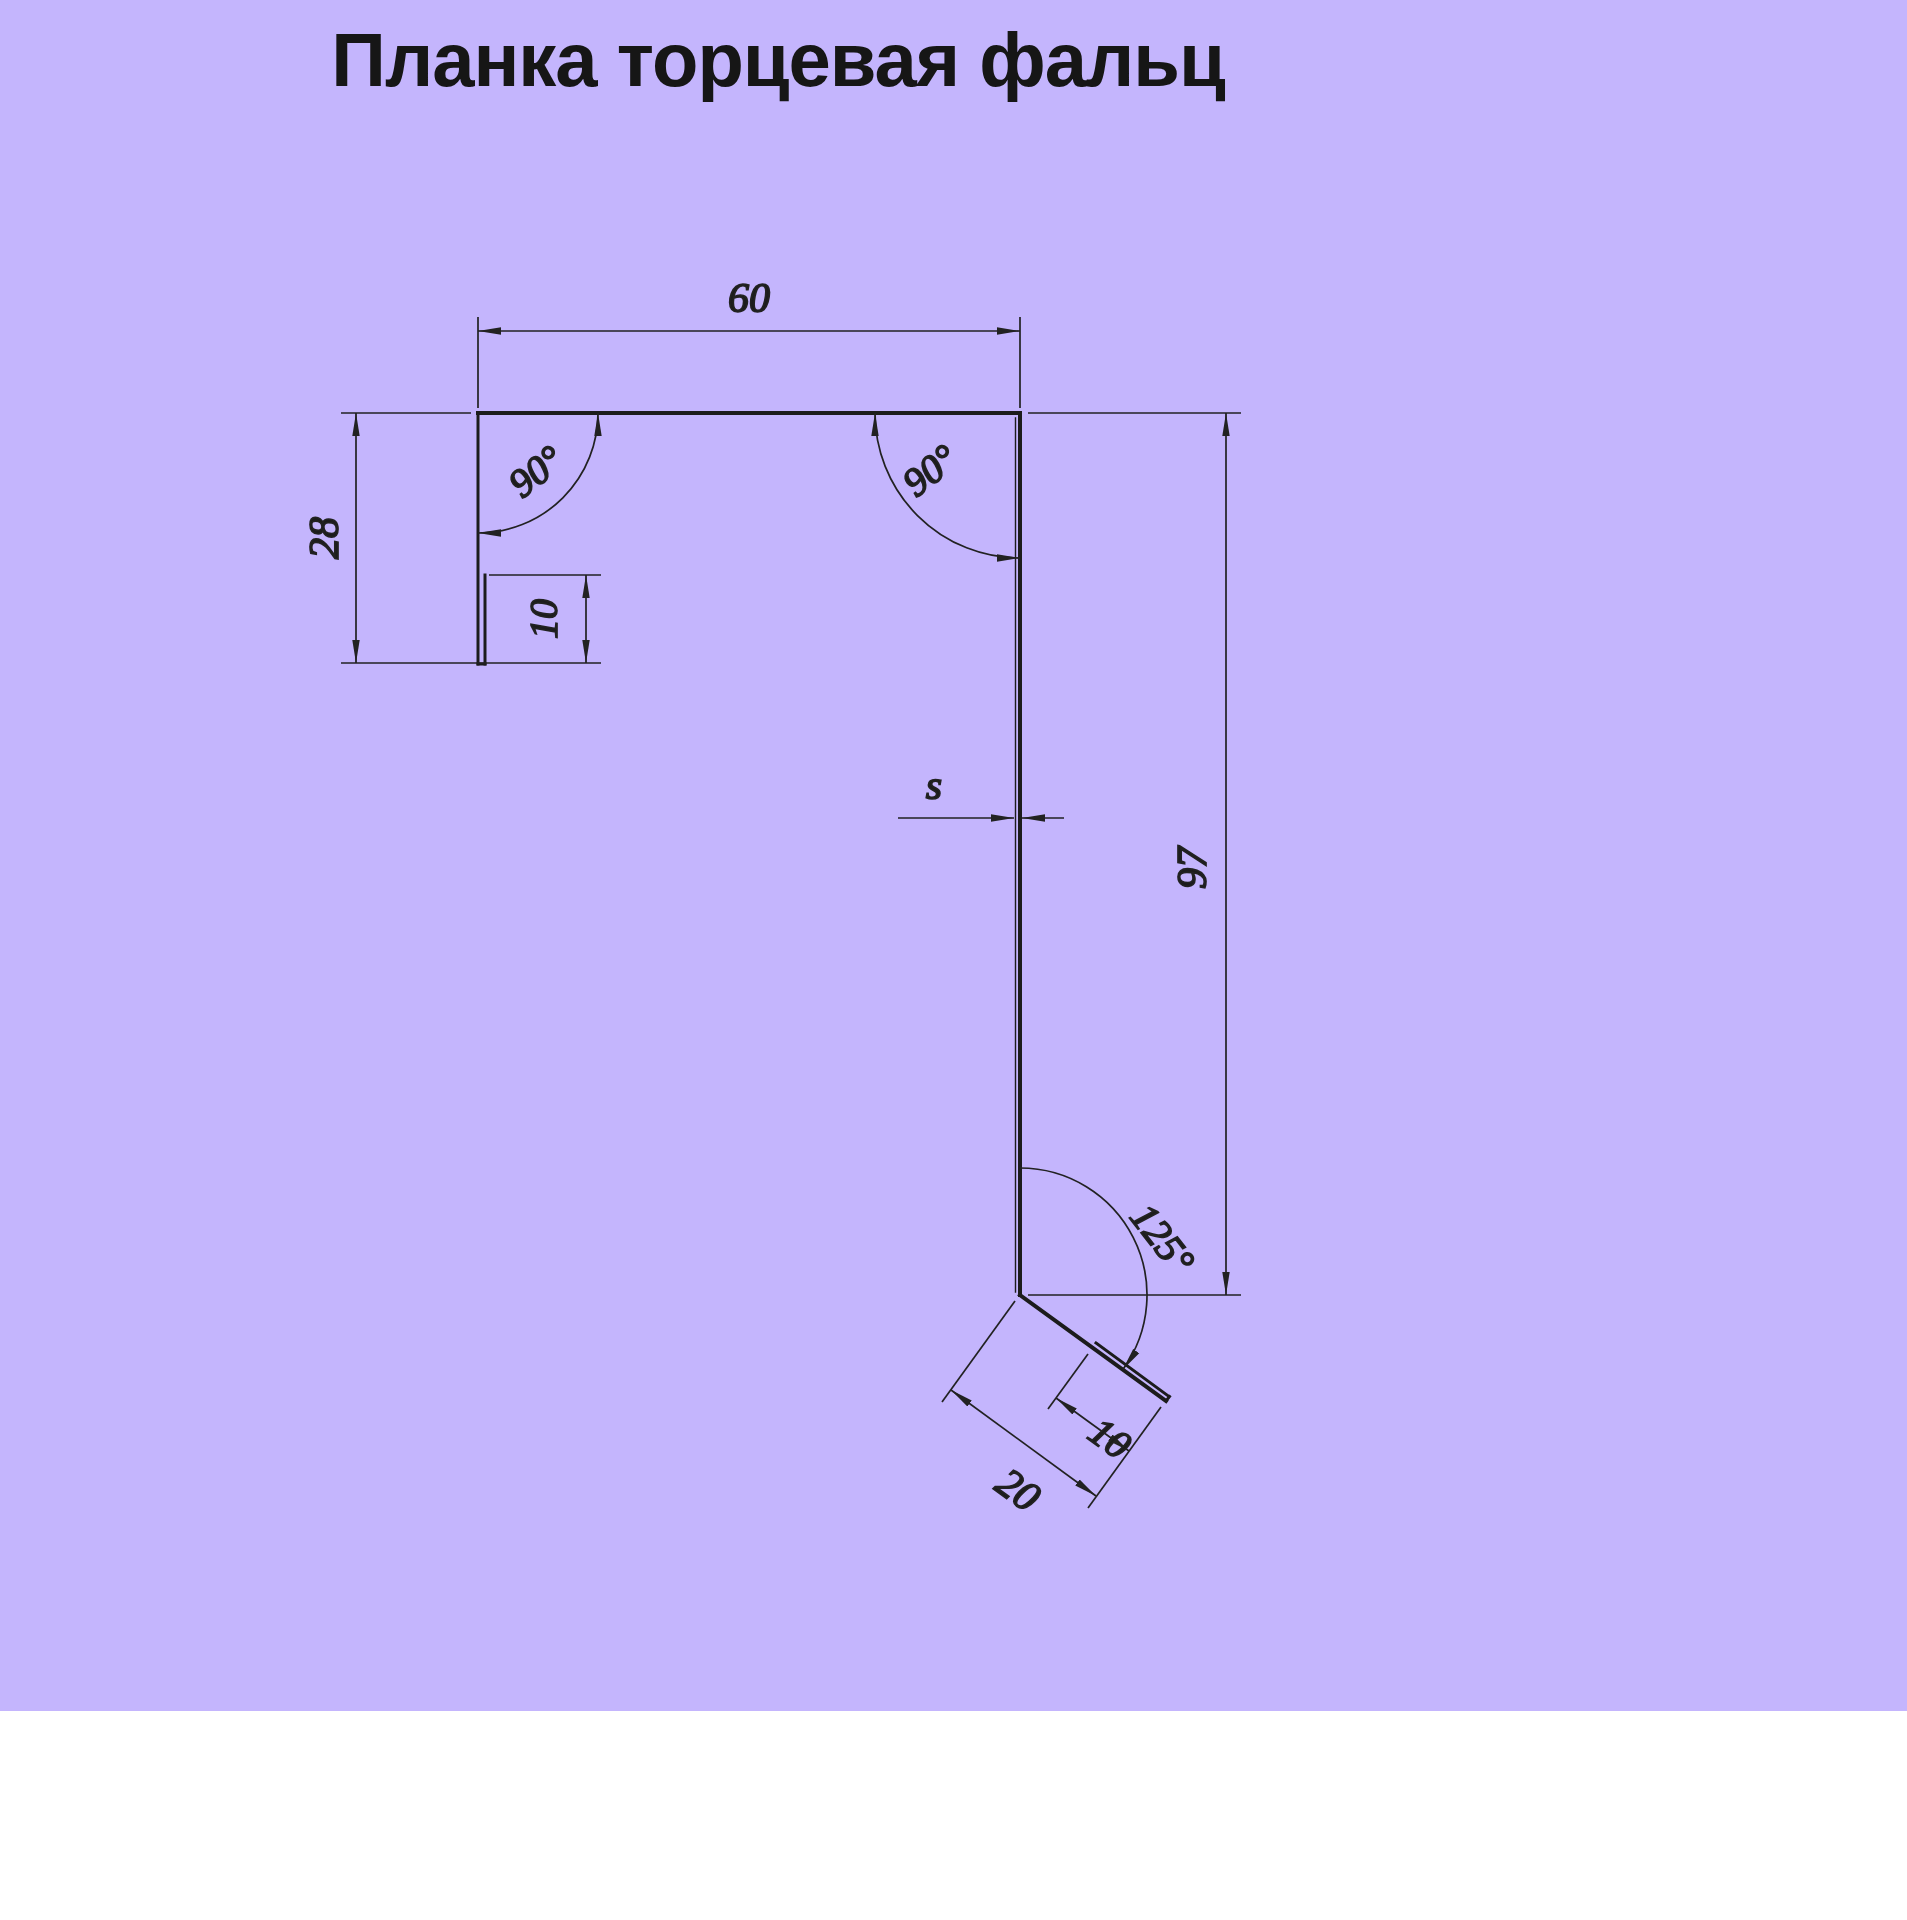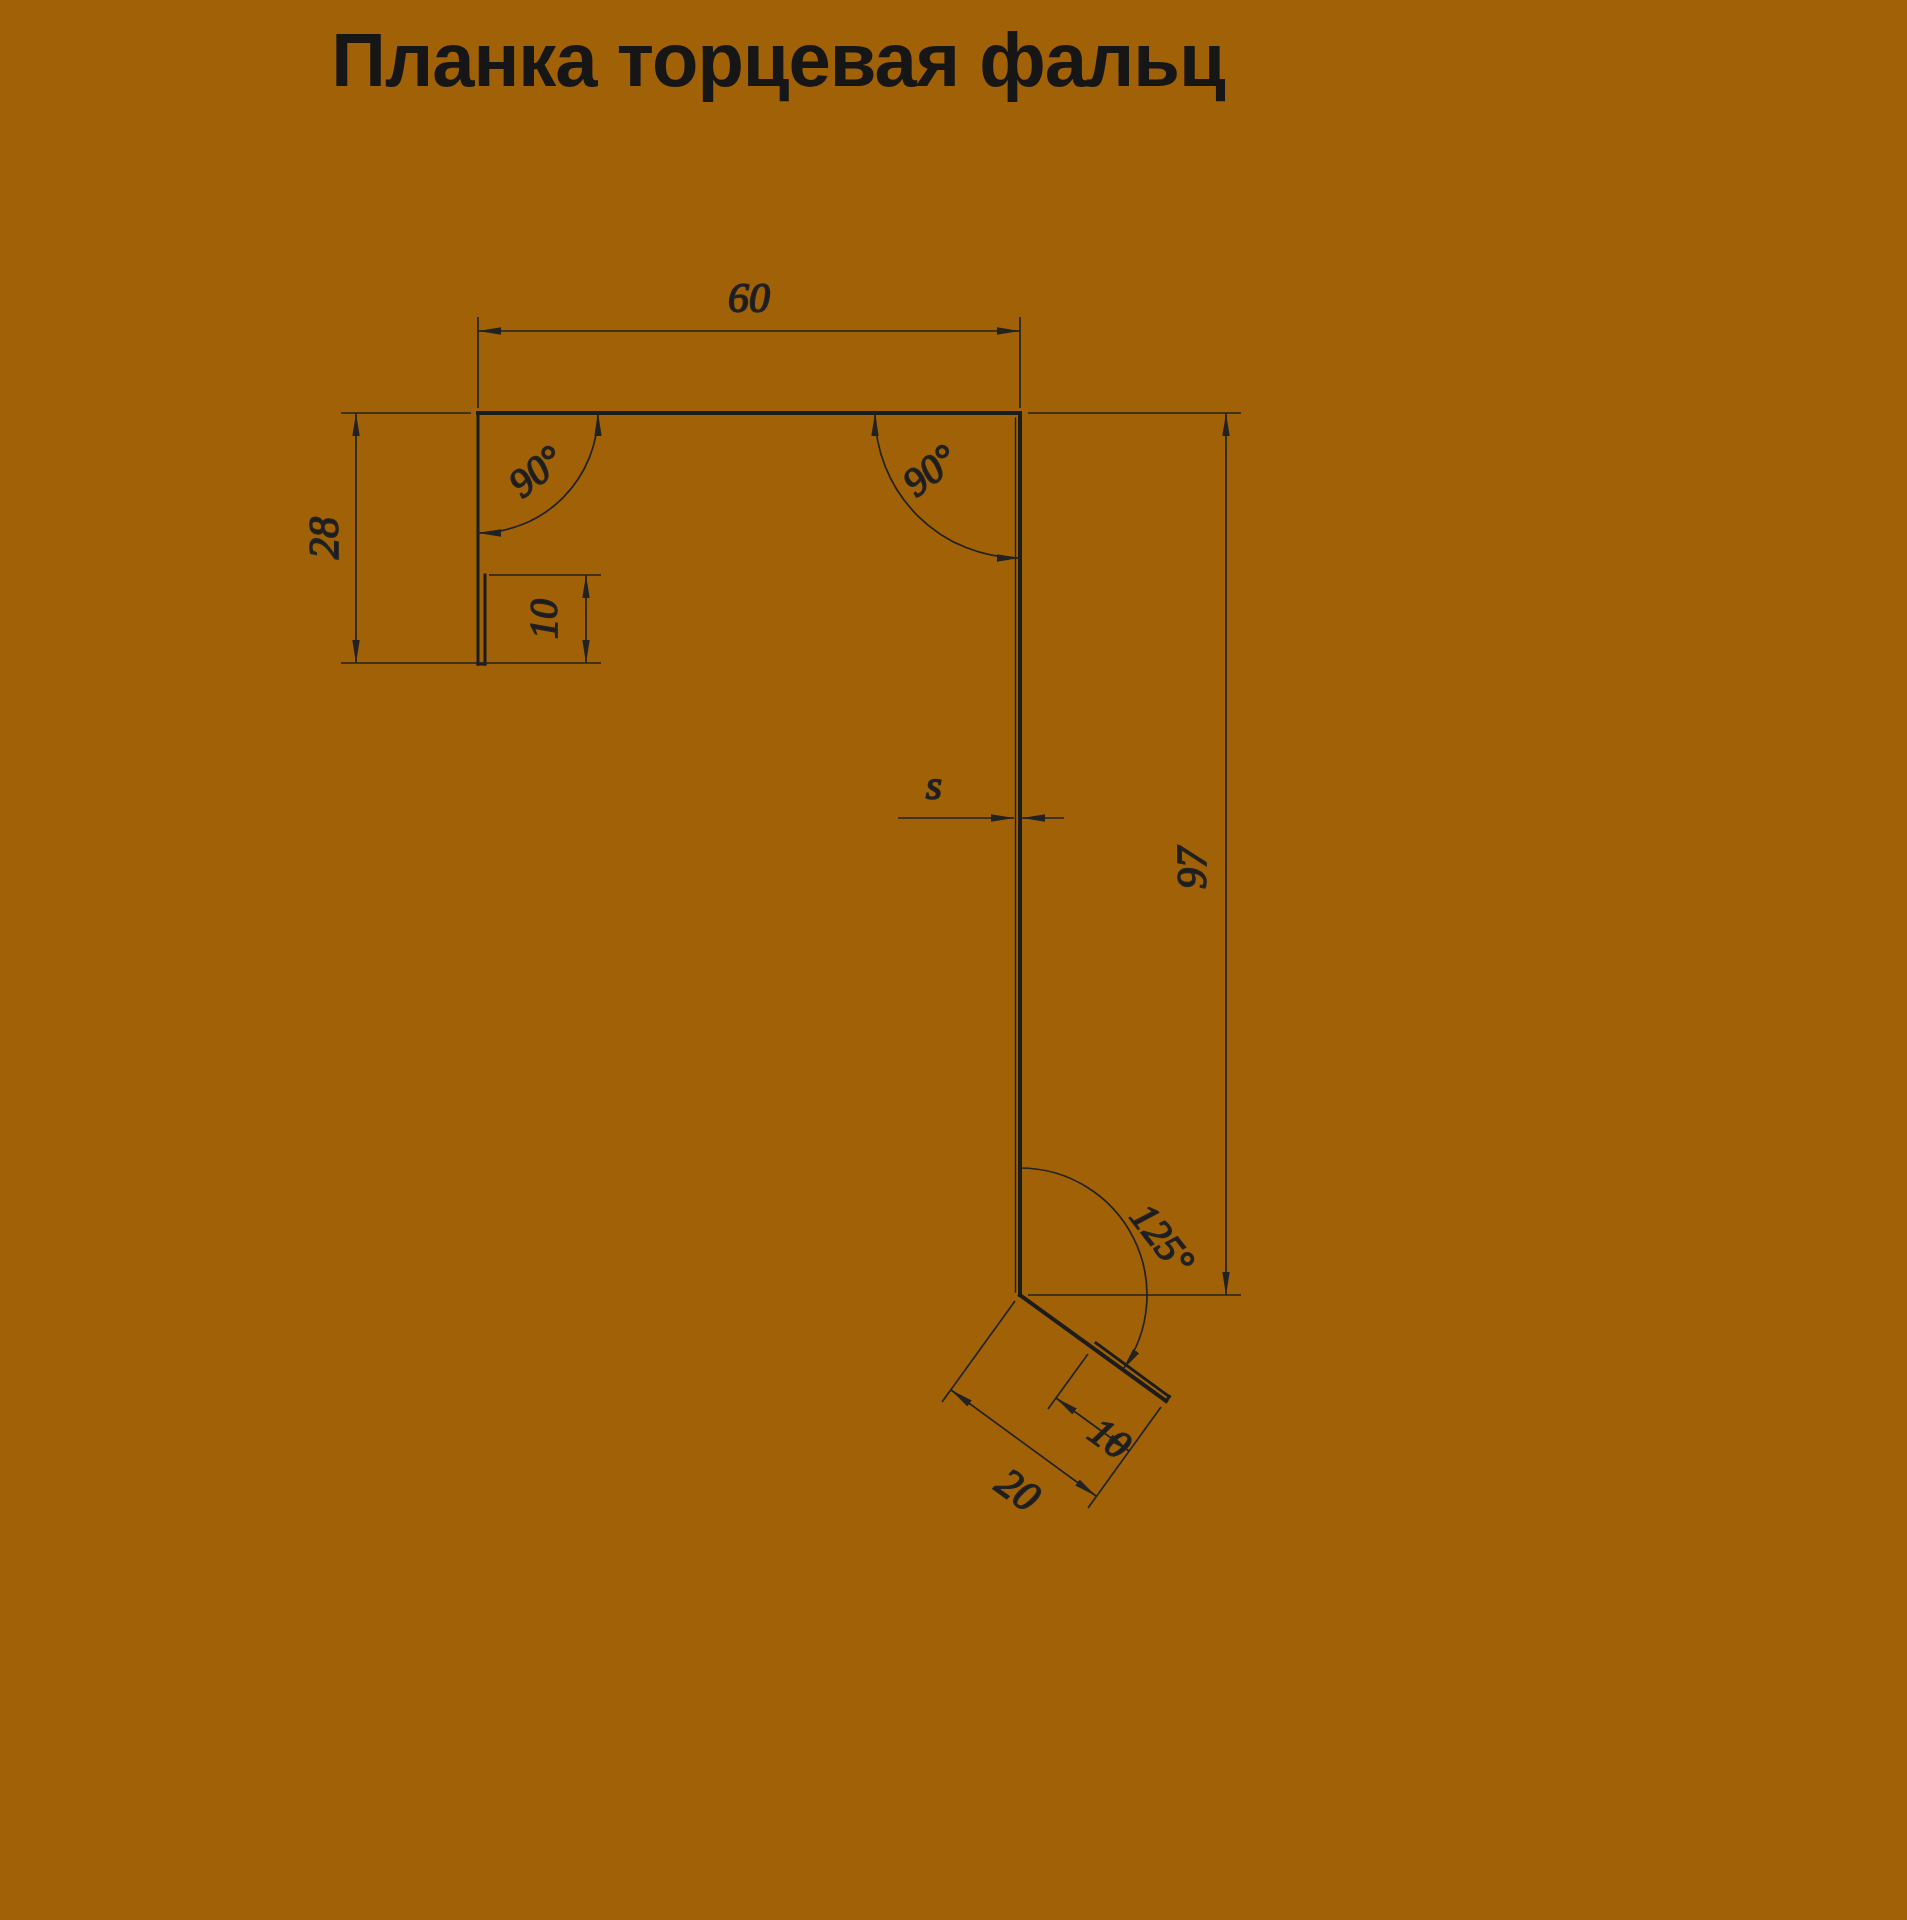--- a/index.html
+++ b/index.html
@@ -6,22 +6,22 @@
     margin: 0;
     padding: 0;
     background: #ffffff;
     width: 1907px;
     height: 1920px;
     font-family: "Liberation Sans", sans-serif;
   }
   .stage {
     position: relative;
     width: 1907px;
-    height: 1920px;
-    background: #a16207;
+    height: 1711px;
+    background: #c4b5fd;
     overflow: hidden;
   }
   svg { display: block; }
   .title-text {
     font-family: "Liberation Sans", sans-serif;
     font-weight: 700;
     font-size: 76px;
     letter-spacing: -1px;
     fill: #161616;
   }

